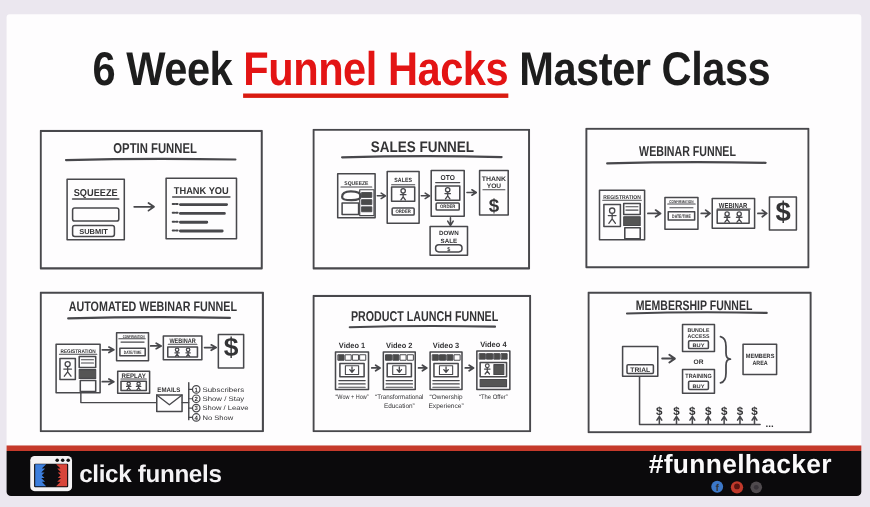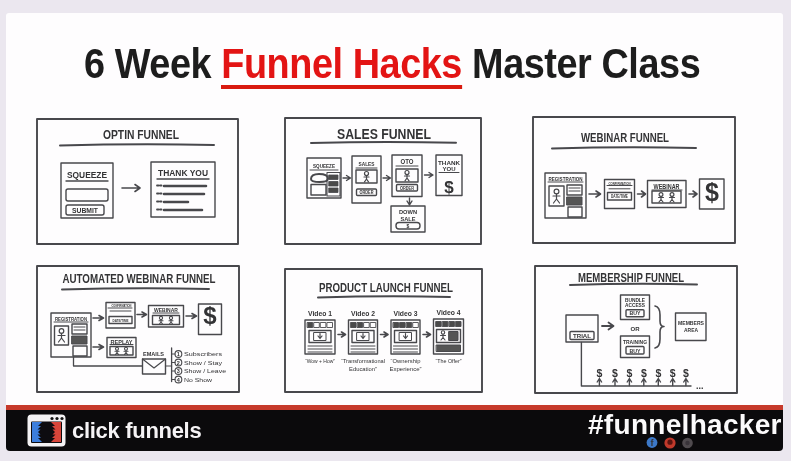--- a/index.html
+++ b/index.html
@@ -334,21 +334,21 @@
     <rect x="0.5" y="0.5" width="38" height="32" rx="4" fill="#f4f2f4"></rect>
     <circle cx="25" cy="4.5" r="1.6" fill="#111"></circle>
     <circle cx="30" cy="4.5" r="1.6" fill="#111"></circle>
     <circle cx="35" cy="4.5" r="1.6" fill="#111"></circle>
     <rect x="4" y="7.5" width="31" height="21.5" rx="1" fill="#0d0c10"></rect>
     <path d="M5,8 h10 l-4,4 h3 l-3.5,3.5 h3 l-2.5,2.5 2.5,2.5 h-3 l3.5,3.5 h-3 l4,4 h-10 z" fill="#3c7edd"></path>
     <path d="M34,8 h-10 l4,4 h-3 l3.5,3.5 h-3 l2.5,2.5 -2.5,2.5 h3 l-3.5,3.5 h3 l-4,4 h10 z" fill="#d8453a"></path>
   </svg>
   <div class="abs" style="left:72px;top:418px;color:#f5f3f5;font-size:22px;font-weight:bold;letter-spacing:-0.3px;">click funnels</div>
 
-  <div class="abs" style="left:588px;top:409px;color:#fbfafb;font-size:28px;font-weight:bold;width:170px;text-align:center;letter-spacing:.3px;">#funnelhacker</div>
+  <div class="abs" style="left:588px;top:409px;color:#fbfafb;font-size:24px;font-weight:bold;width:170px;text-align:center;letter-spacing:.3px;">#funnelhacker</div>
   <svg class="abs" style="left:642px;top:436px;" width="56" height="14" viewBox="0 0 56 14">
     <circle cx="10" cy="6.5" r="5.4" fill="#3c78c8"></circle>
     <text x="10" y="10" font-size="9" font-weight="bold" fill="#cfe0f5" text-anchor="middle">f</text>
     <circle cx="28" cy="7" r="5.6" fill="#c0392b"></circle>
     <circle cx="28" cy="6.2" r="2.6" fill="#5a1410"></circle>
     <circle cx="45.5" cy="7" r="5.3" fill="#4f4a4e"></circle>
     <circle cx="45.5" cy="7" r="2.2" fill="#39343a"></circle>
   </svg>
 </div>
 

